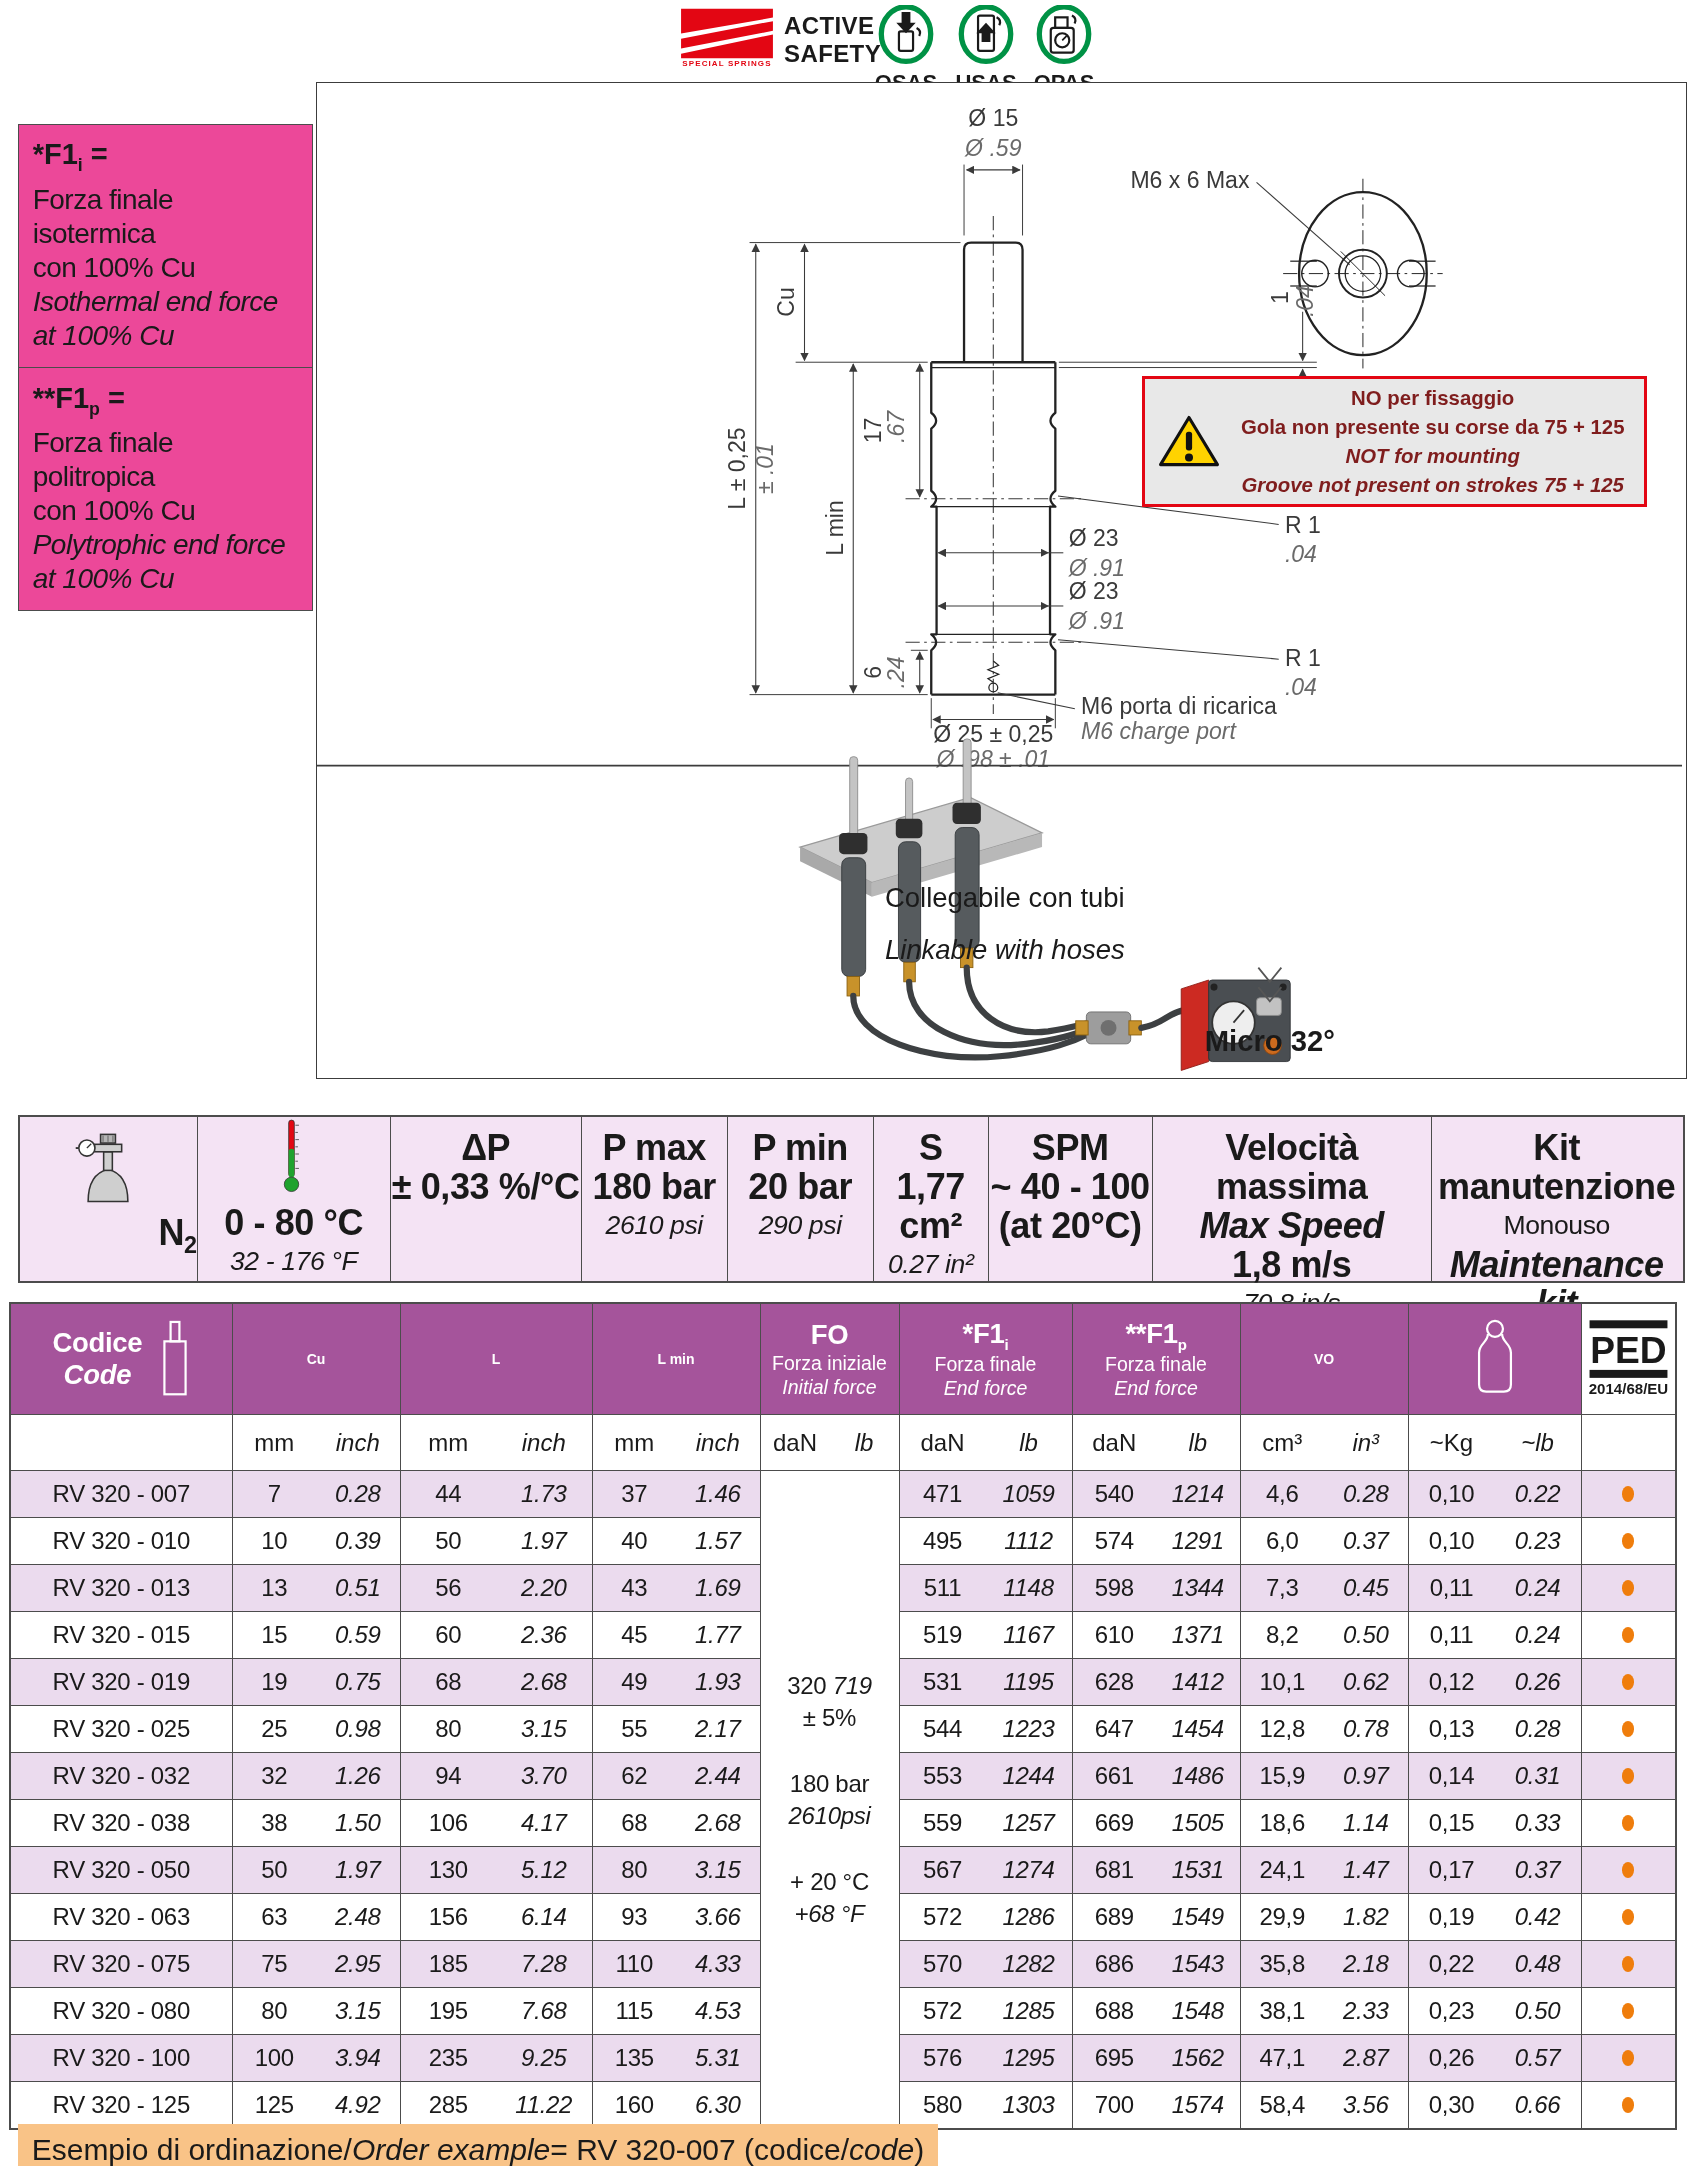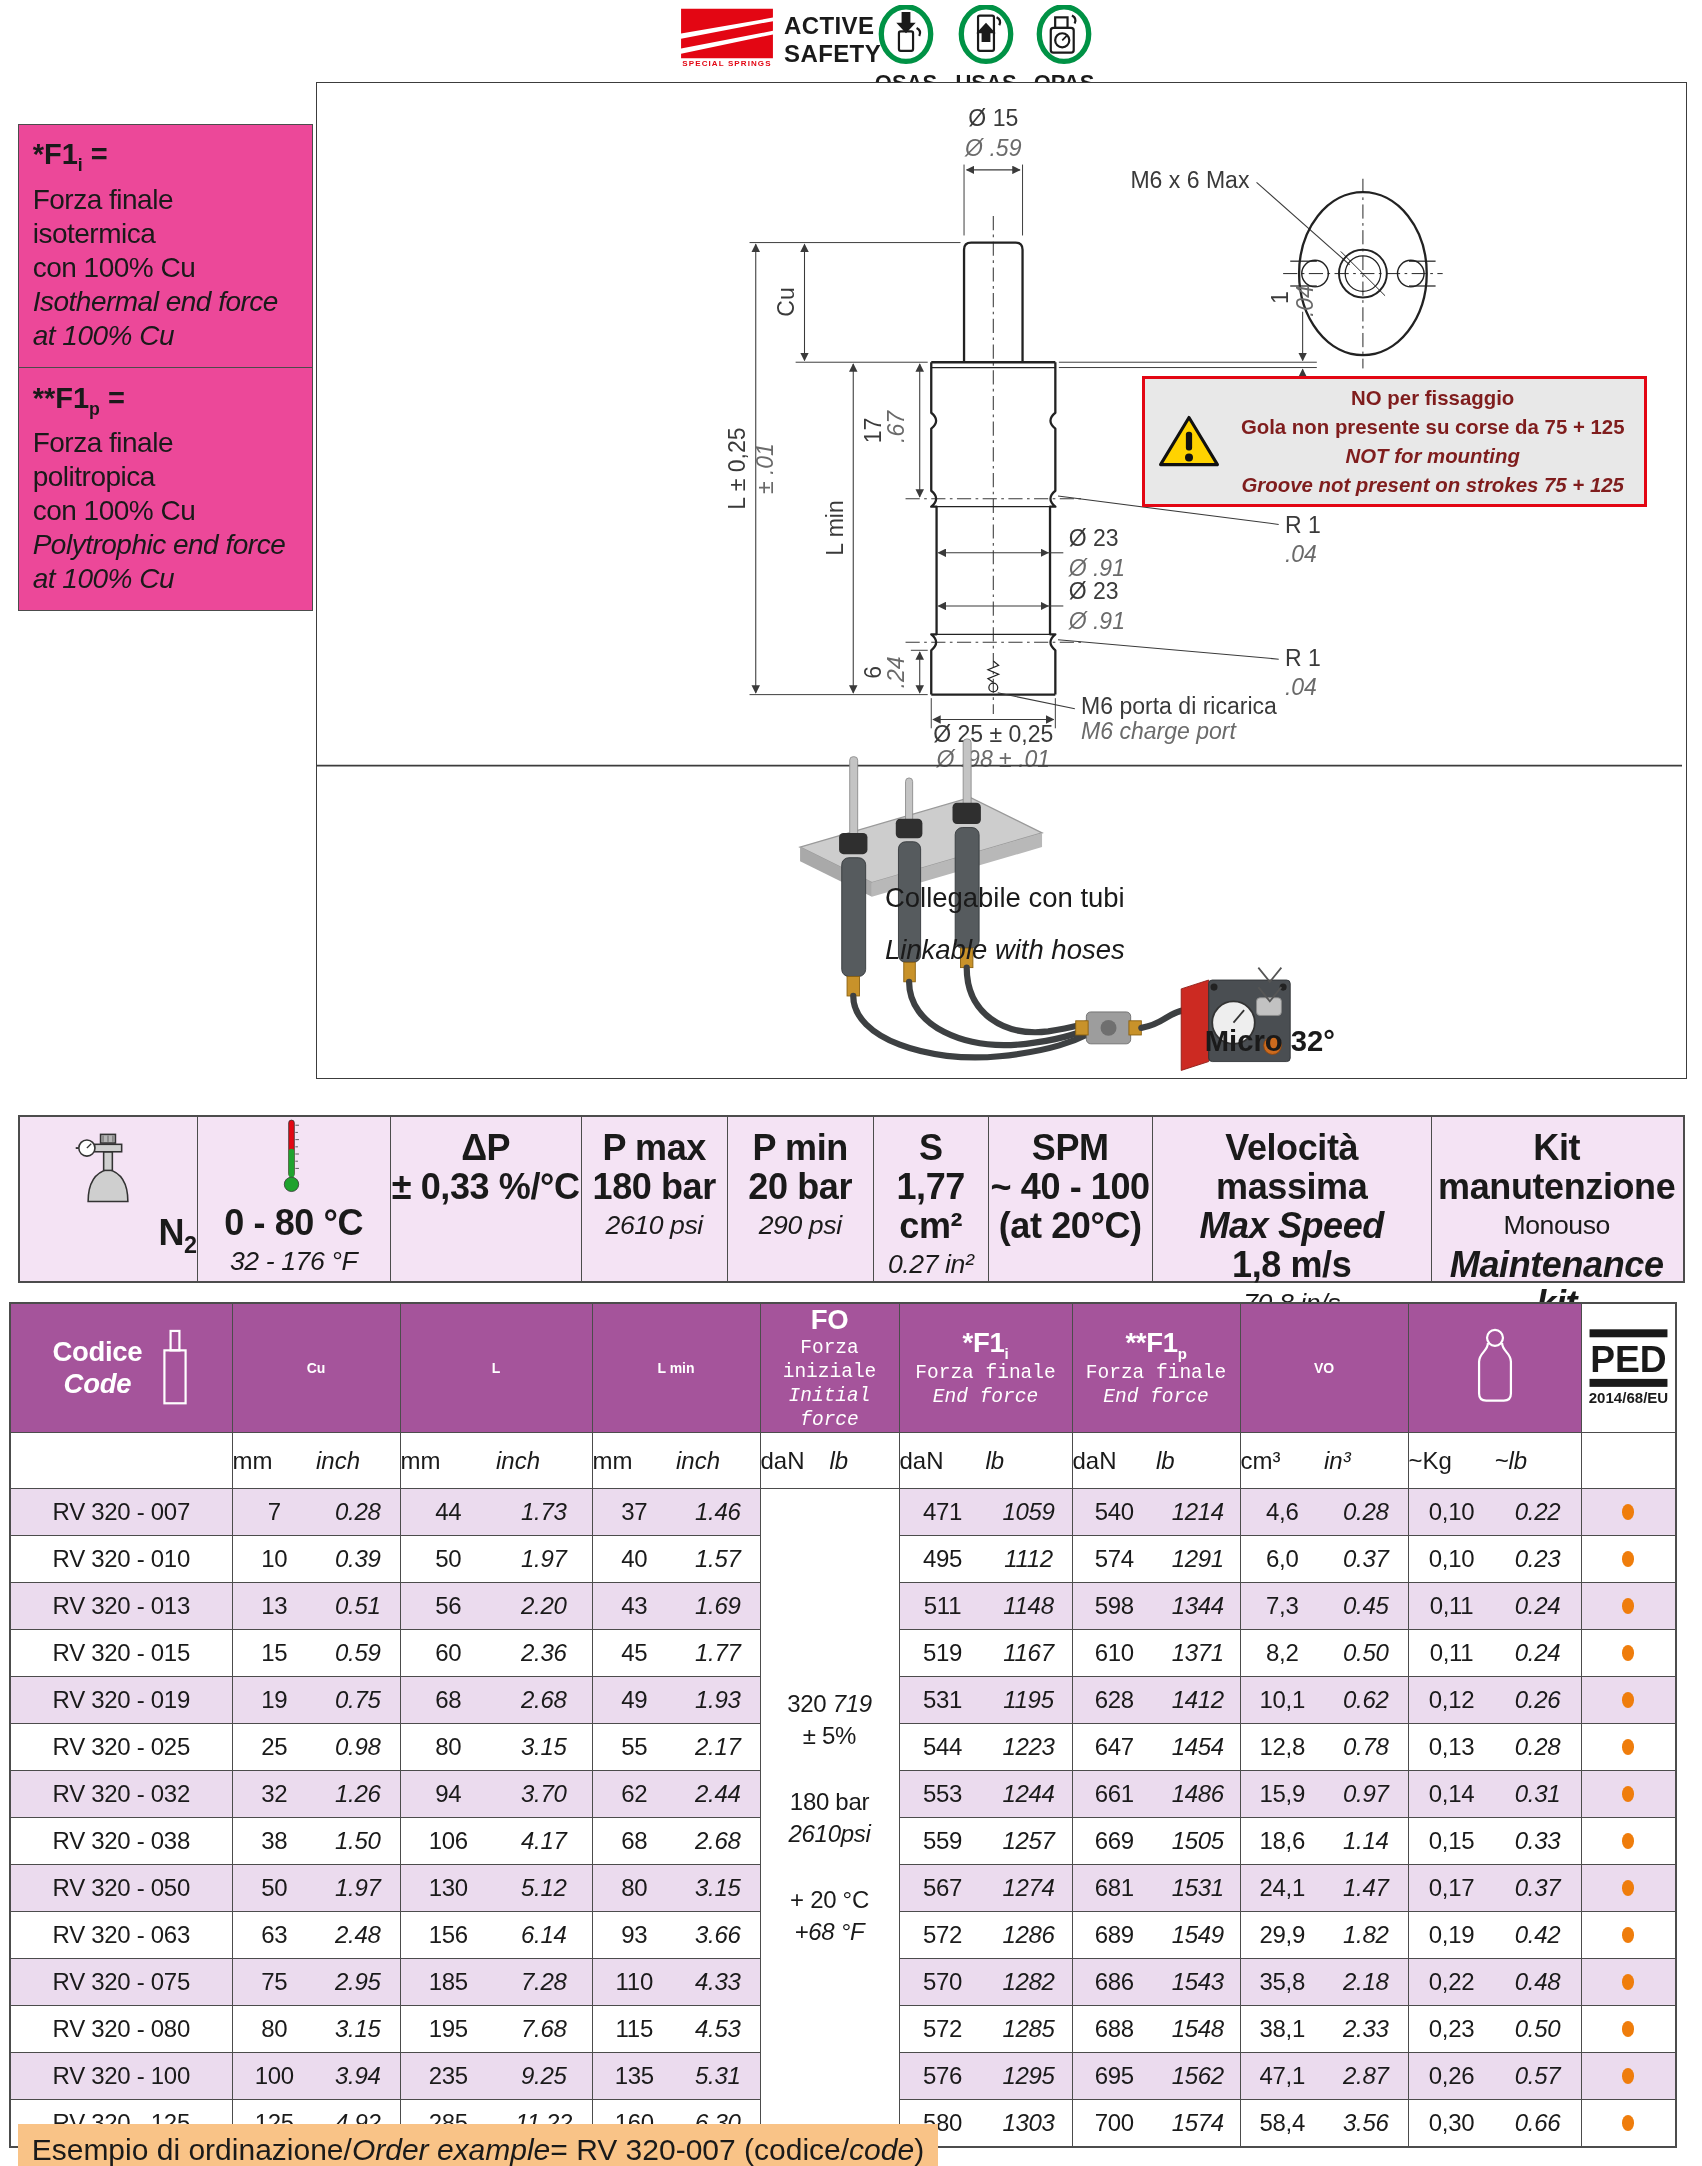--- a/index.html
+++ b/index.html
@@ -40,24 +40,24 @@
   .spec-cell .r{font-size:26.6px;line-height:39px;letter-spacing:-0.4px;}
   .spec-row{flex-direction:column;align-items:center;justify-content:center;gap:8.9px;padding-top:0;}
 
   
   table.main{position:absolute;left:9px;top:1302px;width:1667px;border-collapse:collapse;
              table-layout:fixed;padding-left:13px;}
   table.main th,table.main td{border:1.8px solid #4c4c4c;padding:0;}
   table.main{border:2.7px solid #4c4c4c;}
   th.hd{background:#a5549b;color:#fff;height:110px;vertical-align:middle;font-weight:bold;}
   th.hd .big{font-size:27.5px;letter-spacing:-0.3px;}
-  th.hd .sm{font-size:19.5px;font-weight:normal;line-height:24px;font-family:Liberation Mono, monospace;}
+  th.hd .sm{font-size:19.5px;font-weight:normal;line-height:24px;}
   th.hd sub{font-size:15px;}
   th.ped-hd{background:#fff;}
-  tr.units td{height:55px;background:#fff;font-size:24px;vertical-align:middle;}
+  tr.units td{height:55px;background:#fff;font-size:24px;text-align:center;vertical-align:middle;}
   tbody.rows td{height:46px;font-size:24px;text-align:center;vertical-align:middle;letter-spacing:-0.3px;}
   tbody.rows tr:nth-child(odd) td{background:#ebdbee;}
   tbody.rows tr:nth-child(even) td{background:#fff;}
   .pair{display:flex;width:100%;}
   .pair span{flex:1;}
   .vi{font-style:italic;}
   td.fo-cell{background:#fff !important;font-size:24px;line-height:32px;}
   .fo-gap{height:34px;}
   td.ped-cell .dot{display:inline-block;width:12.4px;height:16px;border-radius:50%;background:#ef7d0c;}
   .codice-wrap{display:flex;align-items:center;justify-content:center;gap:17.7px;}

